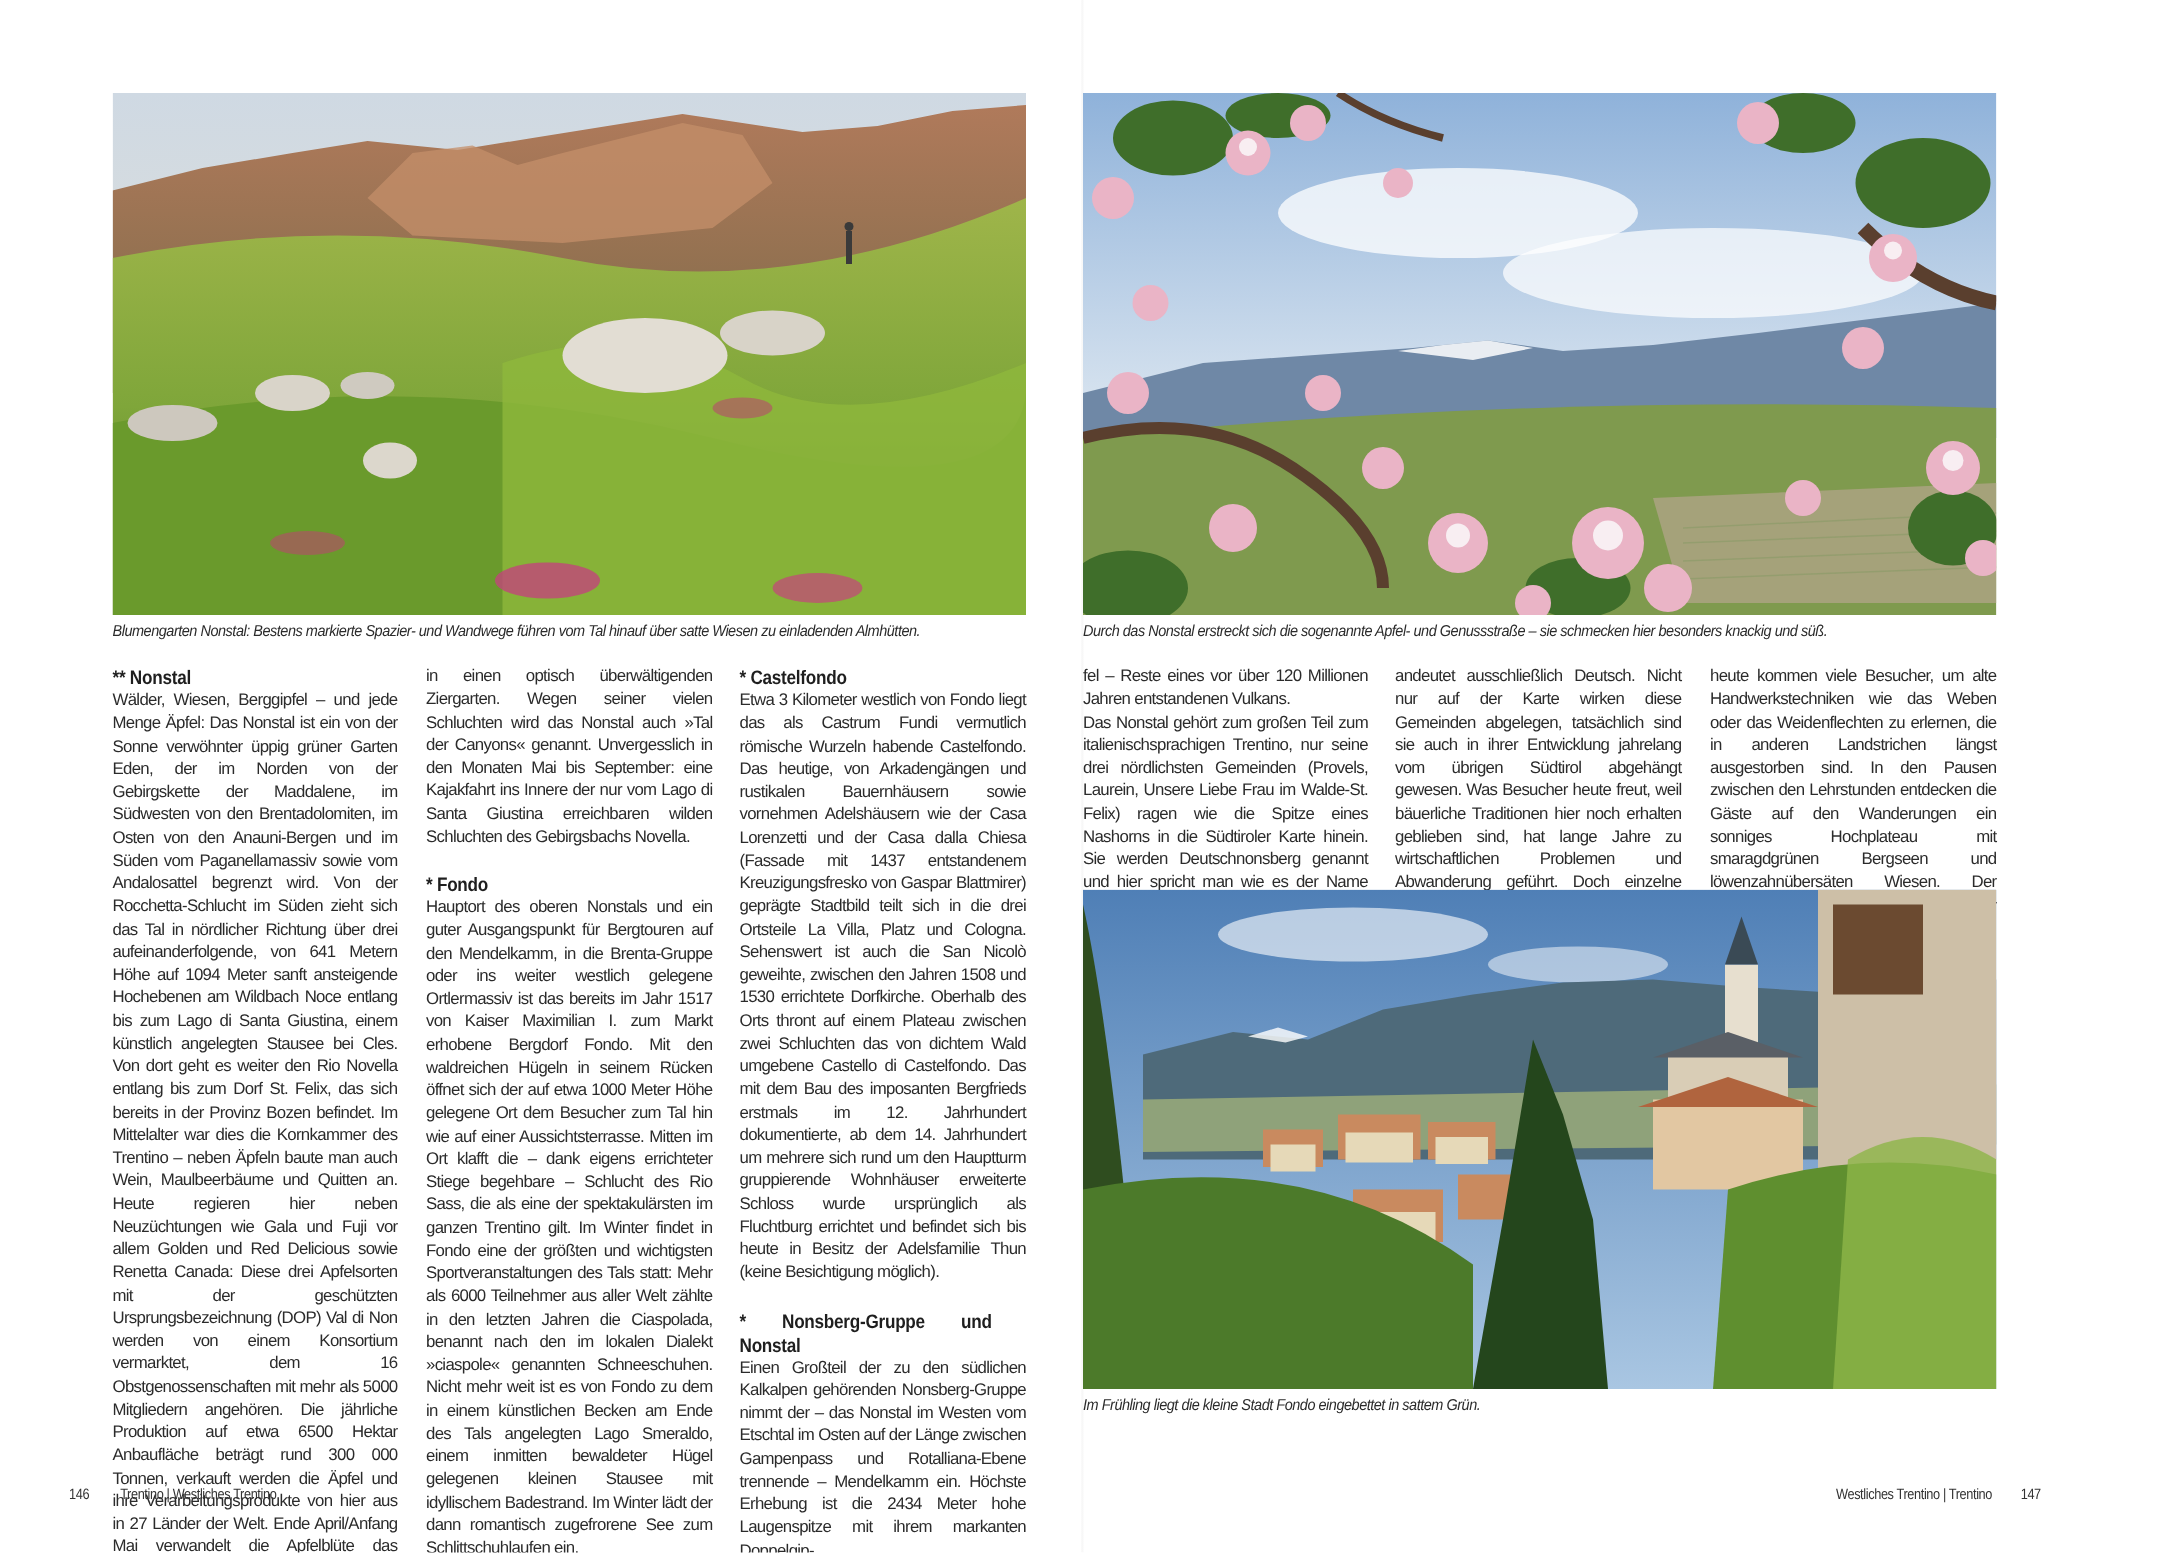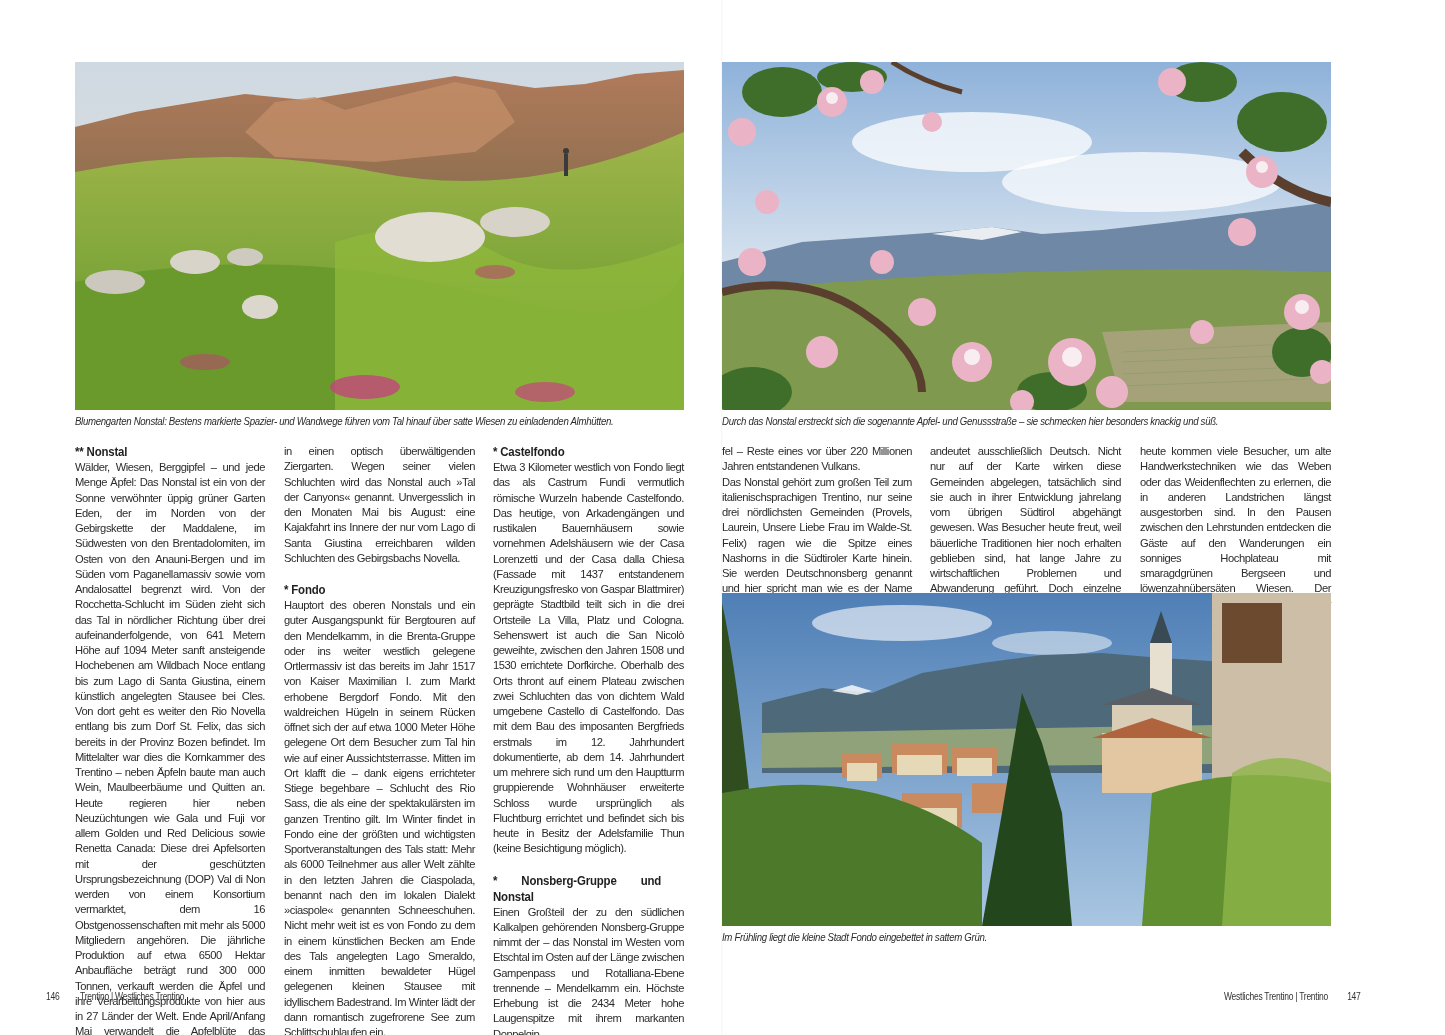--- a/index.html
+++ b/index.html
@@ -73,21 +73,21 @@
       </svg>
     </div>
     <div class="caption" style="left:75px; top:415px;">Blumengarten Nonstal: Bestens markierte Spazier- und Wandwege führen vom Tal hinauf über satte Wiesen zu einladenden Almhütten.</div>
 
     <div class="col" style="left:75px; top:444px; width:190px;">
       <h3>** Nonstal</h3>
       <p>Wälder, Wiesen, Berggipfel – und jede Menge Äpfel: Das Nonstal ist ein von der Sonne verwöhnter üppig grüner Garten Eden, der im Norden von der Gebirgskette der Maddalene, im Südwesten von den Brentadolomiten, im Osten von den Anauni-Bergen und im Süden vom Paganellamassiv sowie vom Andalosattel begrenzt wird. Von der Rocchetta-Schlucht im Süden zieht sich das Tal in nördlicher Richtung über drei aufeinanderfolgende, von 641 Metern Höhe auf 1094 Meter sanft ansteigende Hochebenen am Wildbach Noce entlang bis zum Lago di Santa Giustina, einem künstlich angelegten Stausee bei Cles. Von dort geht es weiter den Rio Novella entlang bis zum Dorf St. Felix, das sich bereits in der Provinz Bozen befindet. Im Mittelalter war dies die Kornkammer des Trentino – neben Äpfeln baute man auch Wein, Maulbeerbäume und Quitten an. Heute regieren hier neben Neuzüchtungen wie Gala und Fuji vor allem Golden und Red Delicious sowie Renetta Canada: Diese drei Apfelsorten mit der geschützten Ursprungsbezeichnung (DOP) Val di Non werden von einem Konsortium vermarktet, dem 16 Obstgenossenschaften mit mehr als 5000 Mitgliedern angehören. Die jährliche Produktion auf etwa 6500 Hektar Anbaufläche beträgt rund 300 000 Tonnen, verkauft werden die Äpfel und ihre Verarbeitungsprodukte von hier aus in 27 Länder der Welt. Ende April/Anfang Mai verwandelt die Apfelblüte das wasserreiche Tal</p>
     </div>
 
     <div class="col" style="left:284px; top:444px; width:191px;">
-      <p>in einen optisch überwältigenden Ziergarten. Wegen seiner vielen Schluchten wird das Nonstal auch »Tal der Canyons« genannt. Unvergesslich in den Monaten Mai bis August: eine Kajakfahrt ins Innere der nur vom Lago di Santa Giustina erreichbaren wilden Schluchten des Gebirgsbachs Novella.</p>
+      <p>in einen optisch überwältigenden Ziergarten. Wegen seiner vielen Schluchten wird das Nonstal auch »Tal der Canyons« genannt. Unvergesslich in den Monaten Mai bis September: eine Kajakfahrt ins Innere der nur vom Lago di Santa Giustina erreichbaren wilden Schluchten des Gebirgsbachs Novella.</p>
       <div class="gap"></div>
       <h3>* Fondo</h3>
       <p>Hauptort des oberen Nonstals und ein guter Ausgangspunkt für Bergtouren auf den Mendelkamm, in die Brenta-Gruppe oder ins weiter westlich gelegene Ortlermassiv ist das bereits im Jahr 1517 von Kaiser Maximilian I. zum Markt erhobene Bergdorf Fondo. Mit den waldreichen Hügeln in seinem Rücken öffnet sich der auf etwa 1000 Meter Höhe gelegene Ort dem Besucher zum Tal hin wie auf einer Aussichtsterrasse. Mitten im Ort klafft die – dank eigens errichteter Stiege begehbare – Schlucht des Rio Sass, die als eine der spektakulärsten im ganzen Trentino gilt. Im Winter findet in Fondo eine der größten und wichtigsten Sportveranstaltungen des Tals statt: Mehr als 6000 Teilnehmer aus aller Welt zählte in den letzten Jahren die Ciaspolada, benannt nach den im lokalen Dialekt »ciaspole« genannten Schneeschuhen. Nicht mehr weit ist es von Fondo zu dem in einem künstlichen Becken am Ende des Tals angelegten Lago Smeraldo, einem inmitten bewaldeter Hügel gelegenen kleinen Stausee mit idyllischem Badestrand. Im Winter lädt der dann romantisch zugefrorene See zum Schlittschuhlaufen ein.</p>
     </div>
 
     <div class="col" style="left:493px; top:444px; width:191px;">
       <h3>* Castelfondo</h3>
       <p>Etwa 3 Kilometer westlich von Fondo liegt das als Castrum Fundi vermutlich römische Wurzeln habende Castelfondo. Das heutige, von Arkadengängen und rustikalen Bauernhäusern sowie vornehmen Adelshäusern wie der Casa Lorenzetti und der Casa dalla Chiesa (Fassade mit 1437 entstandenem Kreuzigungsfresko von Gaspar Blattmirer) geprägte Stadtbild teilt sich in die drei Ortsteile La Villa, Platz und Cologna. Sehenswert ist auch die San Nicolò geweihte, zwischen den Jahren 1508 und 1530 errichtete Dorfkirche. Oberhalb des Orts thront auf einem Plateau zwischen zwei Schluchten das von dichtem Wald umgebene Castello di Castelfondo. Das mit dem Bau des imposanten Bergfrieds erstmals im 12. Jahrhundert dokumentierte, ab dem 14. Jahrhundert um mehrere sich rund um den Hauptturm gruppierende Wohnhäuser erweiterte Schloss wurde ursprünglich als Fluchtburg errichtet und befindet sich bis heute in Besitz der Adelsfamilie Thun (keine Besichtigung möglich).</p>
       <div class="gap"></div>
       <h3>* Nonsberg-Gruppe und Nonstal</h3>
@@ -164,21 +164,21 @@
             <circle cx="350" cy="295" r="10"></circle>
             <circle cx="540" cy="105" r="6"></circle>
           <circle cx="110" cy="36" r="6"></circle>
             <circle cx="580" cy="245" r="7"></circle>
         </g>
       </svg>
     </div>
     <div class="caption" style="left:40px; top:415px;">Durch das Nonstal erstreckt sich die sogenannte Apfel- und Genussstraße – sie schmecken hier besonders knackig und süß.</div>
 
     <div class="col" style="left:40px; top:444px; width:190px;">
-      <p>fel – Reste eines vor über 220 Millionen Jahren entstandenen Vulkans.</p>
+      <p>fel – Reste eines vor über 120 Millionen Jahren entstandenen Vulkans.</p>
       <p>Das Nonstal gehört zum großen Teil zum italienischsprachigen Trentino, nur seine drei nördlichsten Gemeinden (Provels, Laurein, Unsere Liebe Frau im Walde-St. Felix) ragen wie die Spitze eines Nashorns in die Südtiroler Karte hinein. Sie werden Deutschnonsberg genannt und hier spricht man wie es der Name schon</p>
     </div>
 
     <div class="col" style="left:248px; top:444px; width:191px;">
       <p>andeutet ausschließlich Deutsch. Nicht nur auf der Karte wirken diese Gemeinden abgelegen, tatsächlich sind sie auch in ihrer Entwicklung jahrelang vom übrigen Südtirol abgehängt gewesen. Was Besucher heute freut, weil bäuerliche Traditionen hier noch erhalten geblieben sind, hat lange Jahre zu wirtschaftlichen Problemen und Abwanderung geführt. Doch einzelne Initiativen haben den Trend umgekehrt –</p>
     </div>
 
     <div class="col" style="left:458px; top:444px; width:191px;">
       <p>heute kommen viele Besucher, um alte Handwerkstechniken wie das Weben oder das Weidenflechten zu erlernen, die in anderen Landstrichen längst ausgestorben sind. In den Pausen zwischen den Lehrstunden entdecken die Gäste auf den Wanderungen ein sonniges Hochplateau mit smaragdgrünen Bergseen und löwenzahnübersäten Wiesen. Der Panoramablick reicht von hier bis zur Texel-Gruppe.</p>
     </div>

